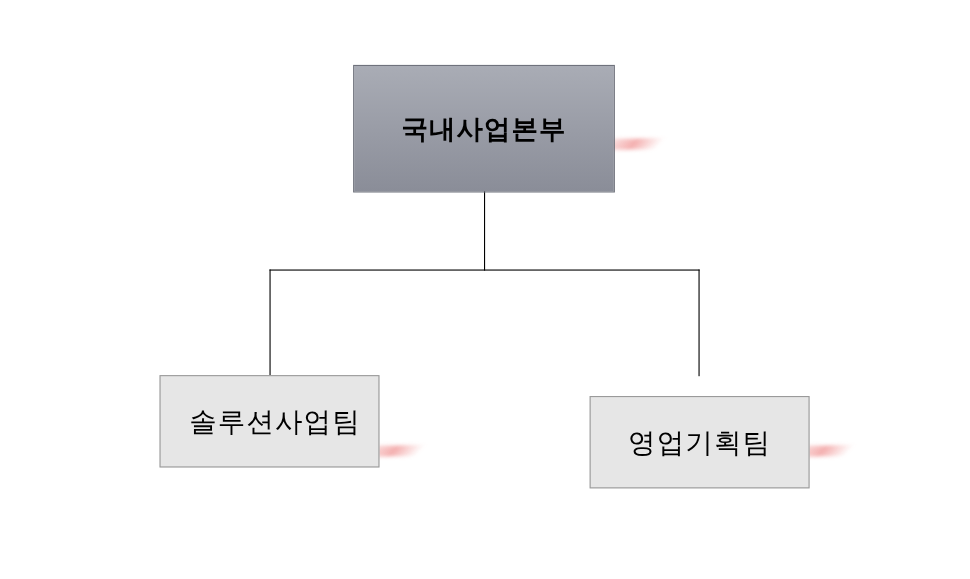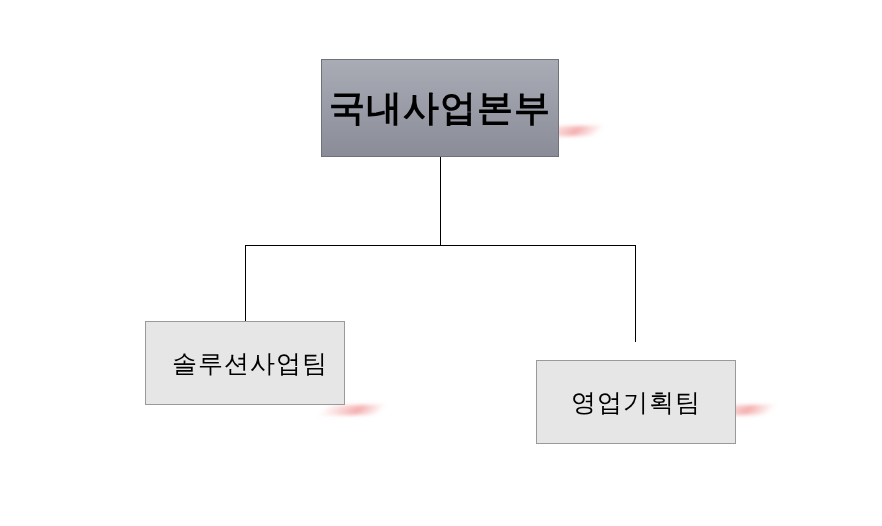--- a/index.html
+++ b/index.html
@@ -4,42 +4,42 @@
   <style>
     html, body { margin: 0; padding: 0; background: #ffffff; }
     body { width: 882px; height: 526px; position: relative; overflow: hidden;
       font-family: "DejaVu Sans", sans-serif; }
     .line { position: absolute; background: #000; }
     .shadow { position: absolute; height: 10px; width: 60px;
       background: linear-gradient(to right, rgba(230,120,120,0), rgba(235,110,110,0.55) 60%, rgba(235,110,110,0));
       transform: skewX(-40deg); filter: blur(2px); }
     .node { position: absolute; box-sizing: border-box; display: flex;
       align-items: center; justify-content: center; color: #000; }
-    .root { left: 321px; top: 59px; width: 238px; height: 98px;
+    .root { left: 321px; top: 59px; width: 238px; height: 116px;
       background: linear-gradient(to bottom, #a9acb5, #8a8d98);
-      border: 1px solid #6f727c; font-size: 36px; font-weight: bold; letter-spacing: 1px; }
+      border: 1px solid #6f727c; font-size: 24px; font-weight: bold; letter-spacing: 1px; }
     .child { width: 200px; height: 84px; background: #e6e6e6;
       border: 1px solid #9a9a9a; font-size: 25px; letter-spacing: 1px; }
   </style>
 </head>
 <body>
 
 <div>
 
   <div class="line" style="left:440px;top:151px;width:1px;height:95px;"></div>
   <div class="line" style="left:245px;top:245px;width:391px;height:1px;"></div>
   <div class="line" style="left:245px;top:245px;width:1px;height:97px;"></div>
   <div class="line" style="left:635px;top:245px;width:1px;height:97px;"></div>
 
   <div class="shadow" style="left:540px;top:126px;"></div>
   <div class="shadow" style="left:322px;top:405px;"></div>
   <div class="shadow" style="left:712px;top:405px;"></div>
 
   <div class="node root">
     <span>국내사업본부</span>
   </div>
-  <div class="node child" style="left:145px;top:321px;padding-left:10px;">
+  <div class="node child" style="left:145px;top:341px;padding-left:10px;">
     <span>솔루션사업팀</span>
   </div>
   <div class="node child" style="left:536px;top:360px;">
     <span>영업기획팀</span>
   </div>
 </div>
 
 </body></html>

